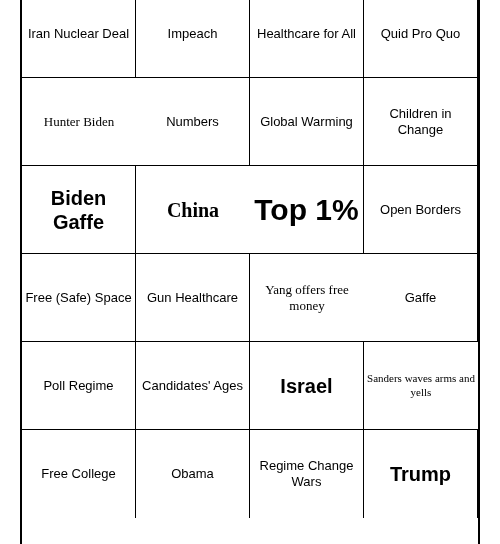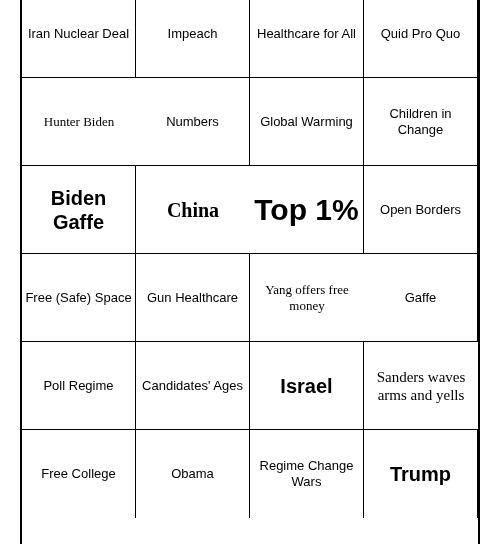--- a/index.html
+++ b/index.html
@@ -87,20 +87,20 @@
       <div class="bingo-cell medium-text">China</div>
       <div class="bingo-cell large-text">Top 1%</div>
       <div class="bingo-cell">Open Borders</div>
       <div class="bingo-cell">Free (Safe) Space</div>
       <div class="bingo-cell">Gun Healthcare</div>
       <div class="bingo-cell">Yang offers free money</div>
       <div class="bingo-cell">Gaffe</div>
       <div class="bingo-cell">Poll Regime</div>
       <div class="bingo-cell">Candidates' Ages</div>
       <div class="bingo-cell medium-text">Israel</div>
-      <div class="bingo-cell" style="font-size: 15px;">Sanders waves arms and yells</div>
+      <div class="bingo-cell" style="font-size: 11px;">Sanders waves arms and yells</div>
       <div class="bingo-cell">Free College</div>
       <div class="bingo-cell">Obama</div>
       <div class="bingo-cell">Regime Change Wars</div>
       <div class="bingo-cell medium-text">Trump</div>
       <div class="bingo-cell">LGBTQ+</div>
     </div>
 </div>
 
 </body></html>

